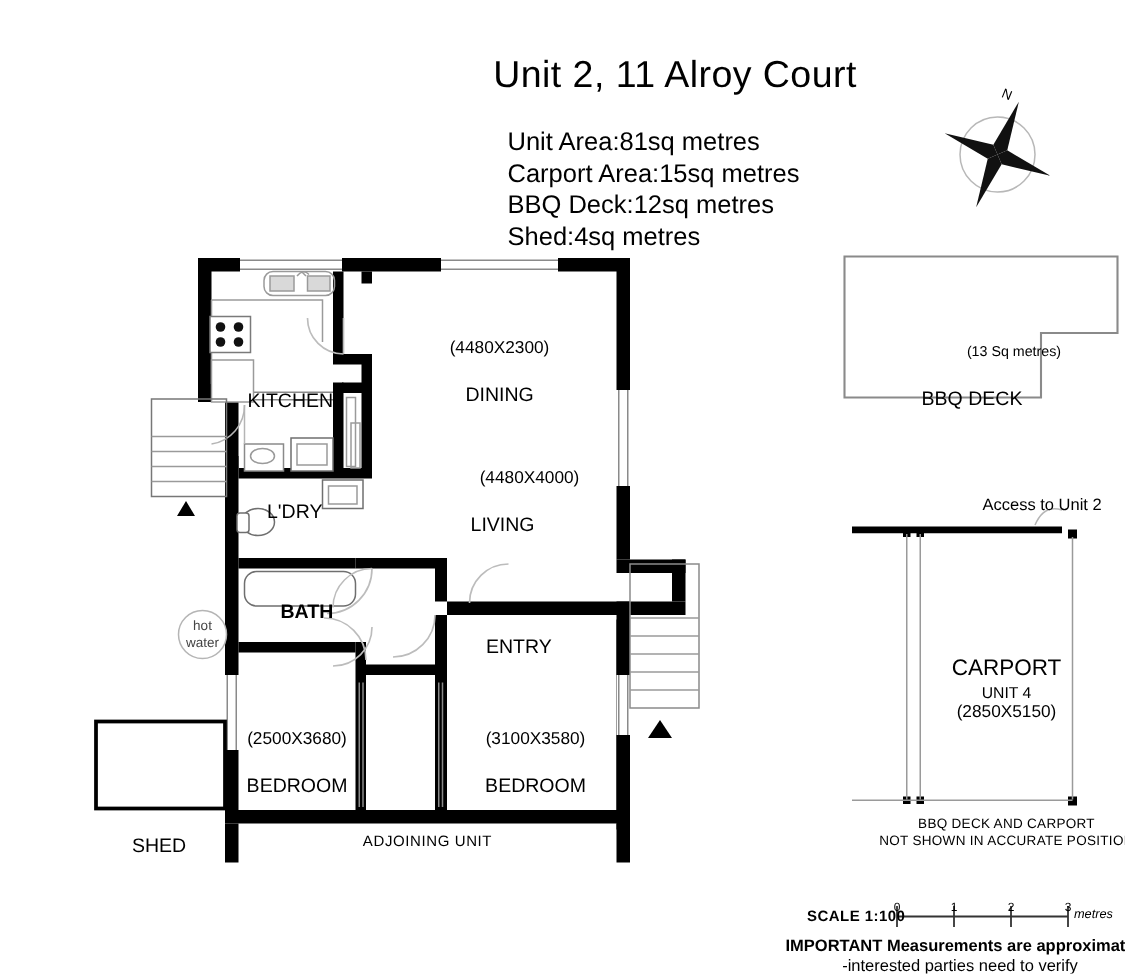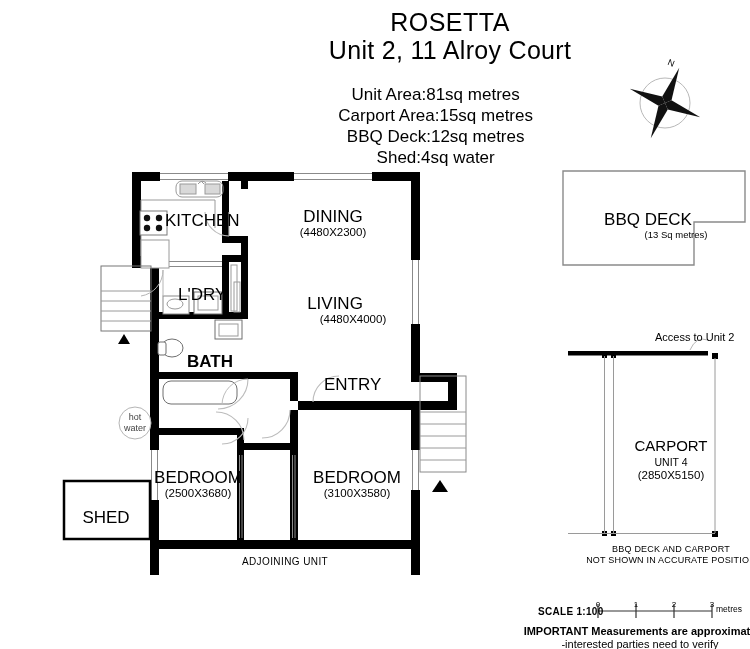--- a/index.html
+++ b/index.html
@@ -29,32 +29,32 @@
   #title-main {
     left: 450px; top: 8px;
     font-size: 25px; letter-spacing: 0.5px;
   }
   #title-sub {
     left: 450px; top: 36px;
     font-size: 25px; letter-spacing: 0.3px;
   }
   .area-line {
     font-size: 17px;
-    text-align: center;
+    text-align: left;
   }
   #area-block {
     position: absolute;
     right: 217px;
     top: 84px;
     text-align: right;
     line-height: 21px;
   }
 
   
-  .room-name { font-size: 17px; }
+  .room-name { font-size: 13px; margin-top: 48px; }
   .room-dim  { font-size: 11.5px; }
   .tiny-note { font-size: 9.5px; margin-left: 28px; }
   .note-9 { font-size: 9px; }
 
   
   svg#plan-svg {
     position: absolute;
     left: 0; top: 0;
     width: 750px; height: 649px;
   }
@@ -64,28 +64,27 @@
     left: 668px; top: 58px;
     font-size: 9px;
     transform: rotate(22deg);
   }
 </style>
 </head>
 <body>
 
 <div id="plan-root">
 
-  <div class="txt ctr" id="title-main">ROSETTA</div>
   <div class="txt ctr" id="title-sub">Unit 2, 11 Alroy Court</div>
 
   <div id="area-block">
     <div class="area-line">Unit Area:81sq metres</div>
     <div class="area-line">Carport Area:15sq metres</div>
     <div class="area-line">BBQ Deck:12sq metres</div>
-    <div class="area-line">Shed:4sq water</div>
+    <div class="area-line">Shed:4sq metres</div>
   </div>
 
   <svg id="plan-svg" viewBox="0 0 750 649">
 
     <g transform="translate(665,103)">
       <circle cx="0" cy="0" r="25" fill="none" stroke="#b8b8b8" stroke-width="1"></circle>
 
       <g transform="rotate(22)">
         <polygon points="0,-38 5,-5 0,0 -5,-5" fill="#111"></polygon>
         <polygon points="0,38 5,5 0,0 -5,5" fill="#111"></polygon>
@@ -362,18 +361,18 @@
   <div class="txt" style="left:655px; top:331px; font-size:11px;">Access to Unit 2</div>
 
   <div class="txt ctr" style="left:671px; top:544px; font-size:9px; letter-spacing:0.2px;">BBQ DECK AND CARPORT</div>
   <div class="txt ctr" style="left:671px; top:555px; font-size:9px; letter-spacing:0.2px;">NOT SHOWN IN ACCURATE POSITION</div>
 
   <div class="txt" style="left:538px; top:606px; font-size:10px; font-weight:bold; letter-spacing:0.3px;">SCALE 1:100</div>
   <div class="txt ctr" style="left:598px; top:600px; font-size:8px;">0</div>
   <div class="txt ctr" style="left:636px; top:600px; font-size:8px;">1</div>
   <div class="txt ctr" style="left:674px; top:600px; font-size:8px;">2</div>
   <div class="txt ctr" style="left:712px; top:600px; font-size:8px;">3</div>
-  <div class="txt" style="left:716px; top:604px; font-size:8.5px;">metres</div>
+  <div class="txt" style="left:716px; top:604px; font-size:8.5px;font-style:italic;">metres</div>
 
   <div class="txt ctr" style="left:640px; top:625px; font-size:11px; font-weight:bold;">IMPORTANT Measurements are approximate</div>
   <div class="txt ctr" style="left:640px; top:638px; font-size:11px;">-interested parties need to verify</div>
 
 </div>
 
 </body></html>

